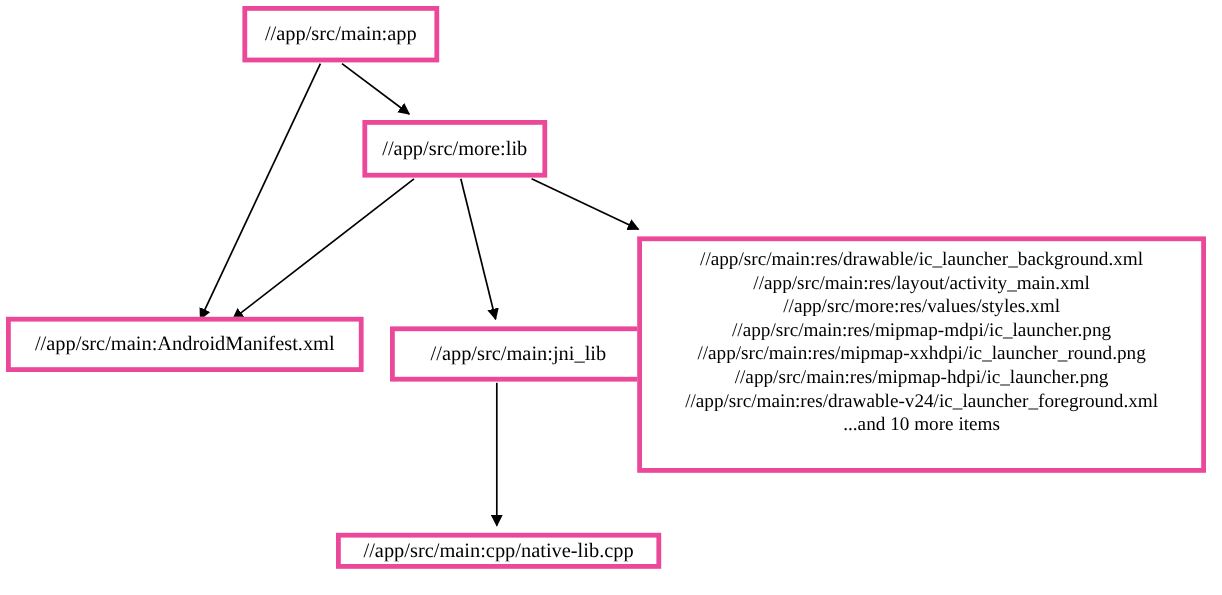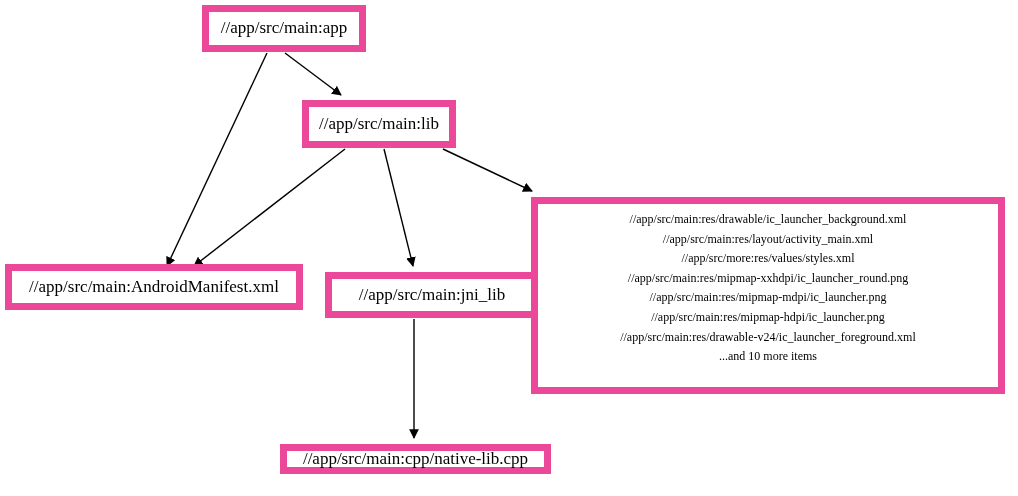--- a/index.html
+++ b/index.html
@@ -20,42 +20,42 @@
     position: absolute;
     left: 0;
     top: 0;
     width: 1018px;
     height: 496px;
     pointer-events: none;
   }
   .node {
     position: absolute;
     box-sizing: border-box;
-    border: 7px solid #ec4899;
+    border: 4px solid #ec4899;
     background: #ffffff;
     display: flex;
     align-items: center;
     justify-content: center;
     text-align: center;
     color: #000000;
     font-size: 17px;
     line-height: 1.32;
     white-space: nowrap;
     z-index: 2;
   }
   .node.multi {
     white-space: normal;
     display: block;
     padding-top: 6px;
   }
   .node.multi .line {
     display: block;
     width: 100%;
     text-align: center;
-    font-size: 12px;
+    font-size: 16px;
     line-height: 19.6px;
     white-space: nowrap;
   }
 </style>
 </head>
 <body>
 
 <div id="canvas">
 
   <svg id="edges" viewBox="0 0 1018 496" xmlns="http://www.w3.org/2000/svg">
@@ -72,39 +72,39 @@
       <path d="M 443,149 L 532,191"></path>
       <path d="M 414,319 L 414,438"></path>
     </g>
   </svg>
 
   <div class="node" style="left:202px; top:5px; width:164px; height:47px;">
     <span>//app/src/main:app</span>
   </div>
 
   <div class="node" style="left:302px; top:100px; width:154px; height:48px;">
-    <span>//app/src/main:lib</span>
+    <span>//app/src/more:lib</span>
   </div>
 
   <div class="node" style="left:5px; top:264px; width:298px; height:46px;">
     <span>//app/src/main:AndroidManifest.xml</span>
   </div>
 
   <div class="node" style="left:325px; top:272px; width:214px; height:46px;">
     <span>//app/src/main:jni_lib</span>
   </div>
 
   <div class="node" style="left:280px; top:444px; width:271px; height:30px;">
     <span>//app/src/main:cpp/native-lib.cpp</span>
   </div>
 
   <div class="node multi" id="resources-node" style="left:531px; top:197px; width:474px; height:197px;">
       <span class="line">//app/src/main:res/drawable/ic_launcher_background.xml</span>
       <span class="line">//app/src/main:res/layout/activity_main.xml</span>
       <span class="line">//app/src/more:res/values/styles.xml</span>
+      <span class="line">//app/src/main:res/mipmap-mdpi/ic_launcher.png</span>
       <span class="line">//app/src/main:res/mipmap-xxhdpi/ic_launcher_round.png</span>
-      <span class="line">//app/src/main:res/mipmap-mdpi/ic_launcher.png</span>
       <span class="line">//app/src/main:res/mipmap-hdpi/ic_launcher.png</span>
       <span class="line">//app/src/main:res/drawable-v24/ic_launcher_foreground.xml</span>
       <span class="line">...and 10 more items</span>
     </div>
 
 </div>
 
 </body></html>

